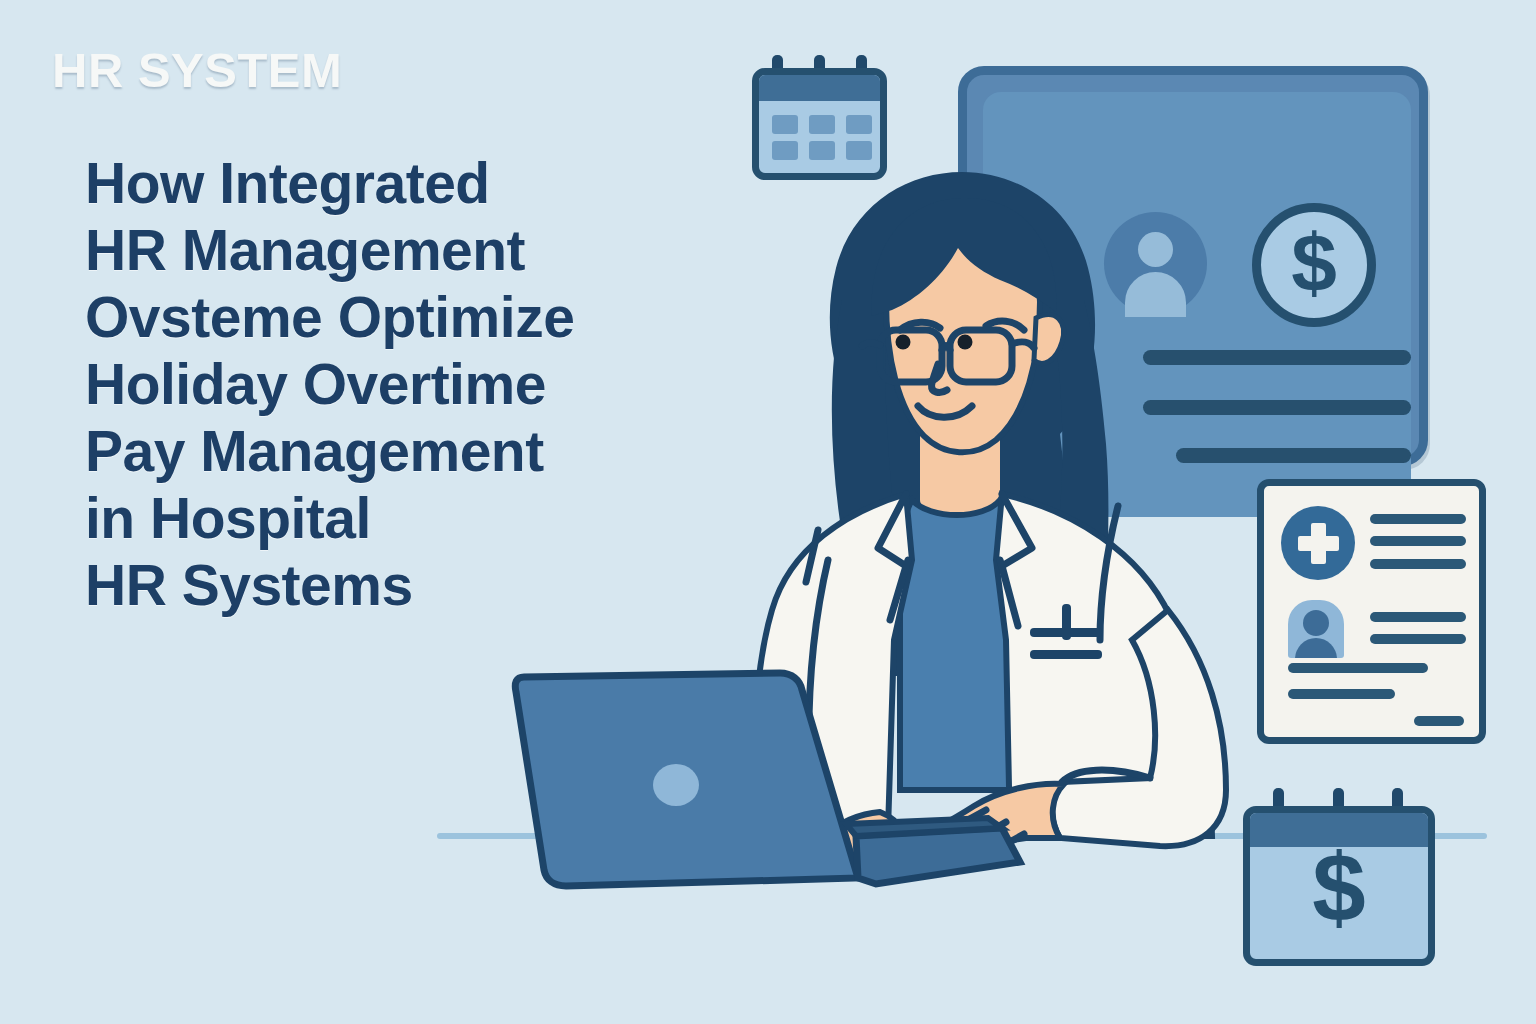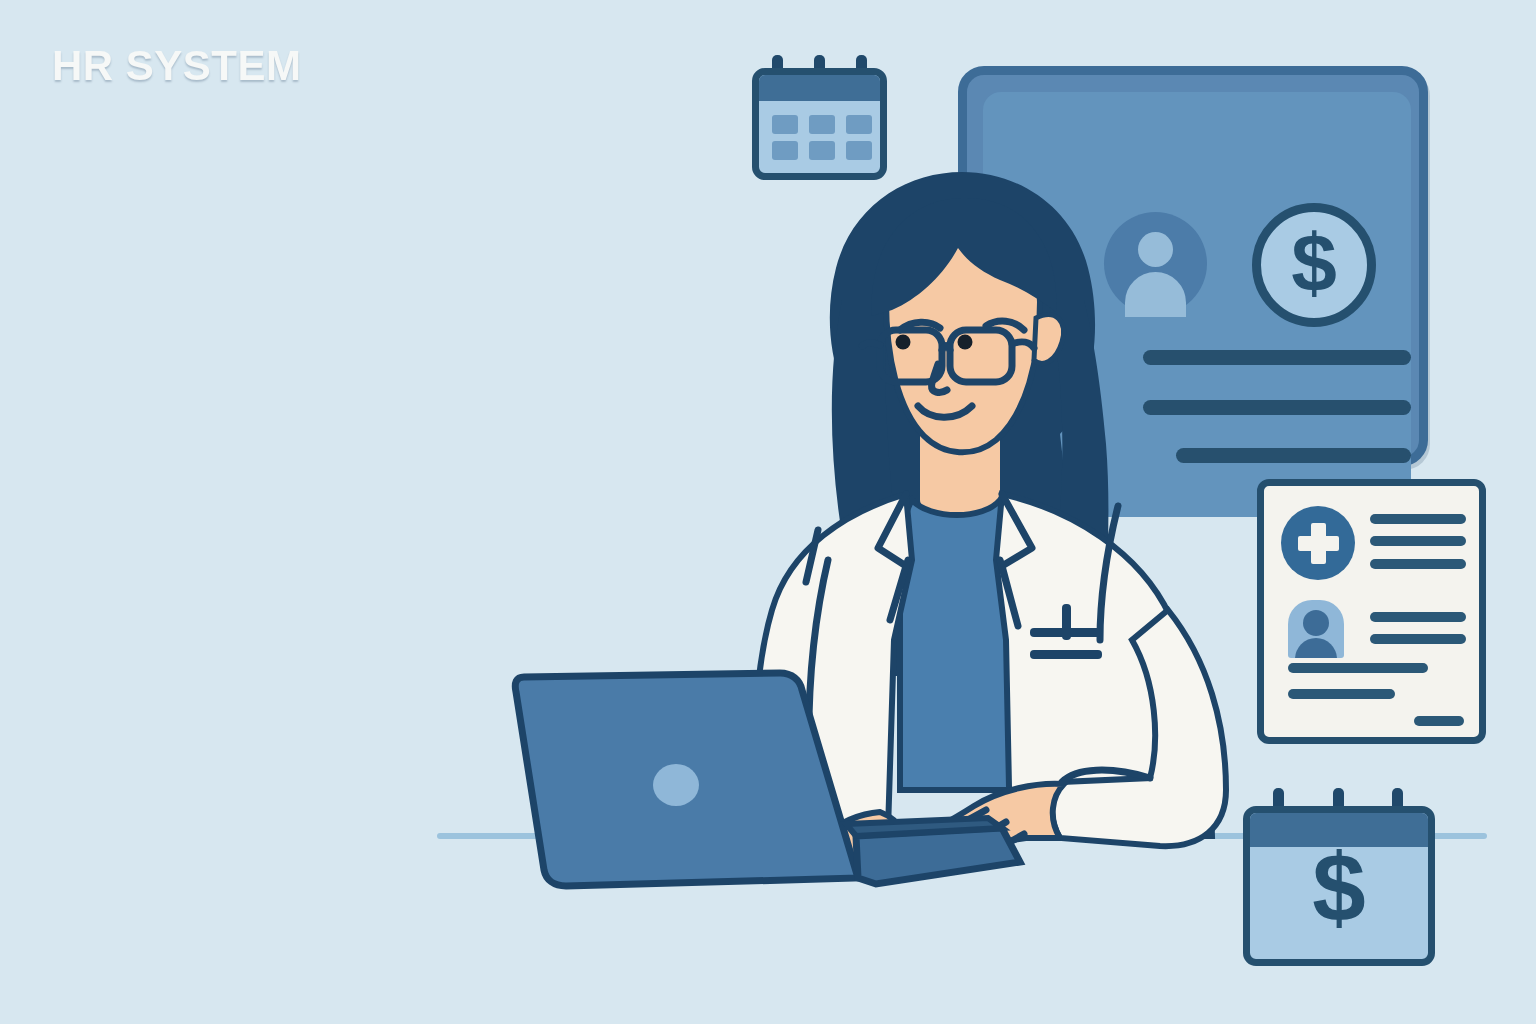--- a/index.html
+++ b/index.html
@@ -31,21 +31,21 @@
     position:absolute;left:958px;top:66px;width:470px;height:400px;
     background:#5b88b3;border:9px solid #3d6c97;border-radius:26px;
     box-sizing:border-box;box-shadow:2px 4px 0 rgba(30,60,92,.18);
   }
   #hr-panel-inner{
     position:absolute;left:16px;top:17px;right:8px;bottom:-60px;
     background:#6394bd;border-radius:18px;
   }
   #hr-title{
     position:absolute;left:52px;top:42px;
-    font-size:42px;font-weight:bold;color:#f6f8f7;letter-spacing:0.5px;
+    font-size:49px;font-weight:bold;color:#f6f8f7;letter-spacing:0.5px;
     text-shadow:0 2px 2px rgba(30,60,92,.25);
   }
   #hr-avatar-circle{
     position:absolute;left:1104px;top:212px;width:103px;height:103px;
     border-radius:50%;background:#4c7ca9;
   }
   #hr-avatar-head{
     position:absolute;left:34px;top:20px;width:35px;height:35px;
     border-radius:50%;background:#96bcd9;
   }
@@ -97,20 +97,27 @@
     position:absolute;left:0;right:0;top:48%;transform:translateY(-45%);
     text-align:center;font-size:96px;font-weight:bold;color:#25506f;line-height:1;
   }
   .sw{stroke:#1d4468;stroke-width:7;fill:none;stroke-linecap:round;stroke-linejoin:round;}
 </style>
 </head>
 <body>
 
 <div id="stage">
 
+  <div id="headline">How Integrated
+HR Management
+Ovsteme Optimize
+Holiday Overtime
+Pay Management
+in Hospital
+HR Systems</div>
 
   <div id="desk-line"></div>
 
   <div class="calendar" id="cal1" style="left:752px;top:55px;width:135px;height:125px;">
     <div class="cal-ring" style="left:20px;top:0;height:30px;"></div>
     <div class="cal-ring" style="left:62px;top:0;height:30px;"></div>
     <div class="cal-ring" style="left:104px;top:0;height:30px;"></div>
     <div class="cal-body" style="left:0;top:13px;width:135px;height:112px;">
       <div class="cal-head" style="height:26px;"></div>
       <div class="cal-cell" style="left:13px;top:40px;width:26px;height:19px;"></div>

